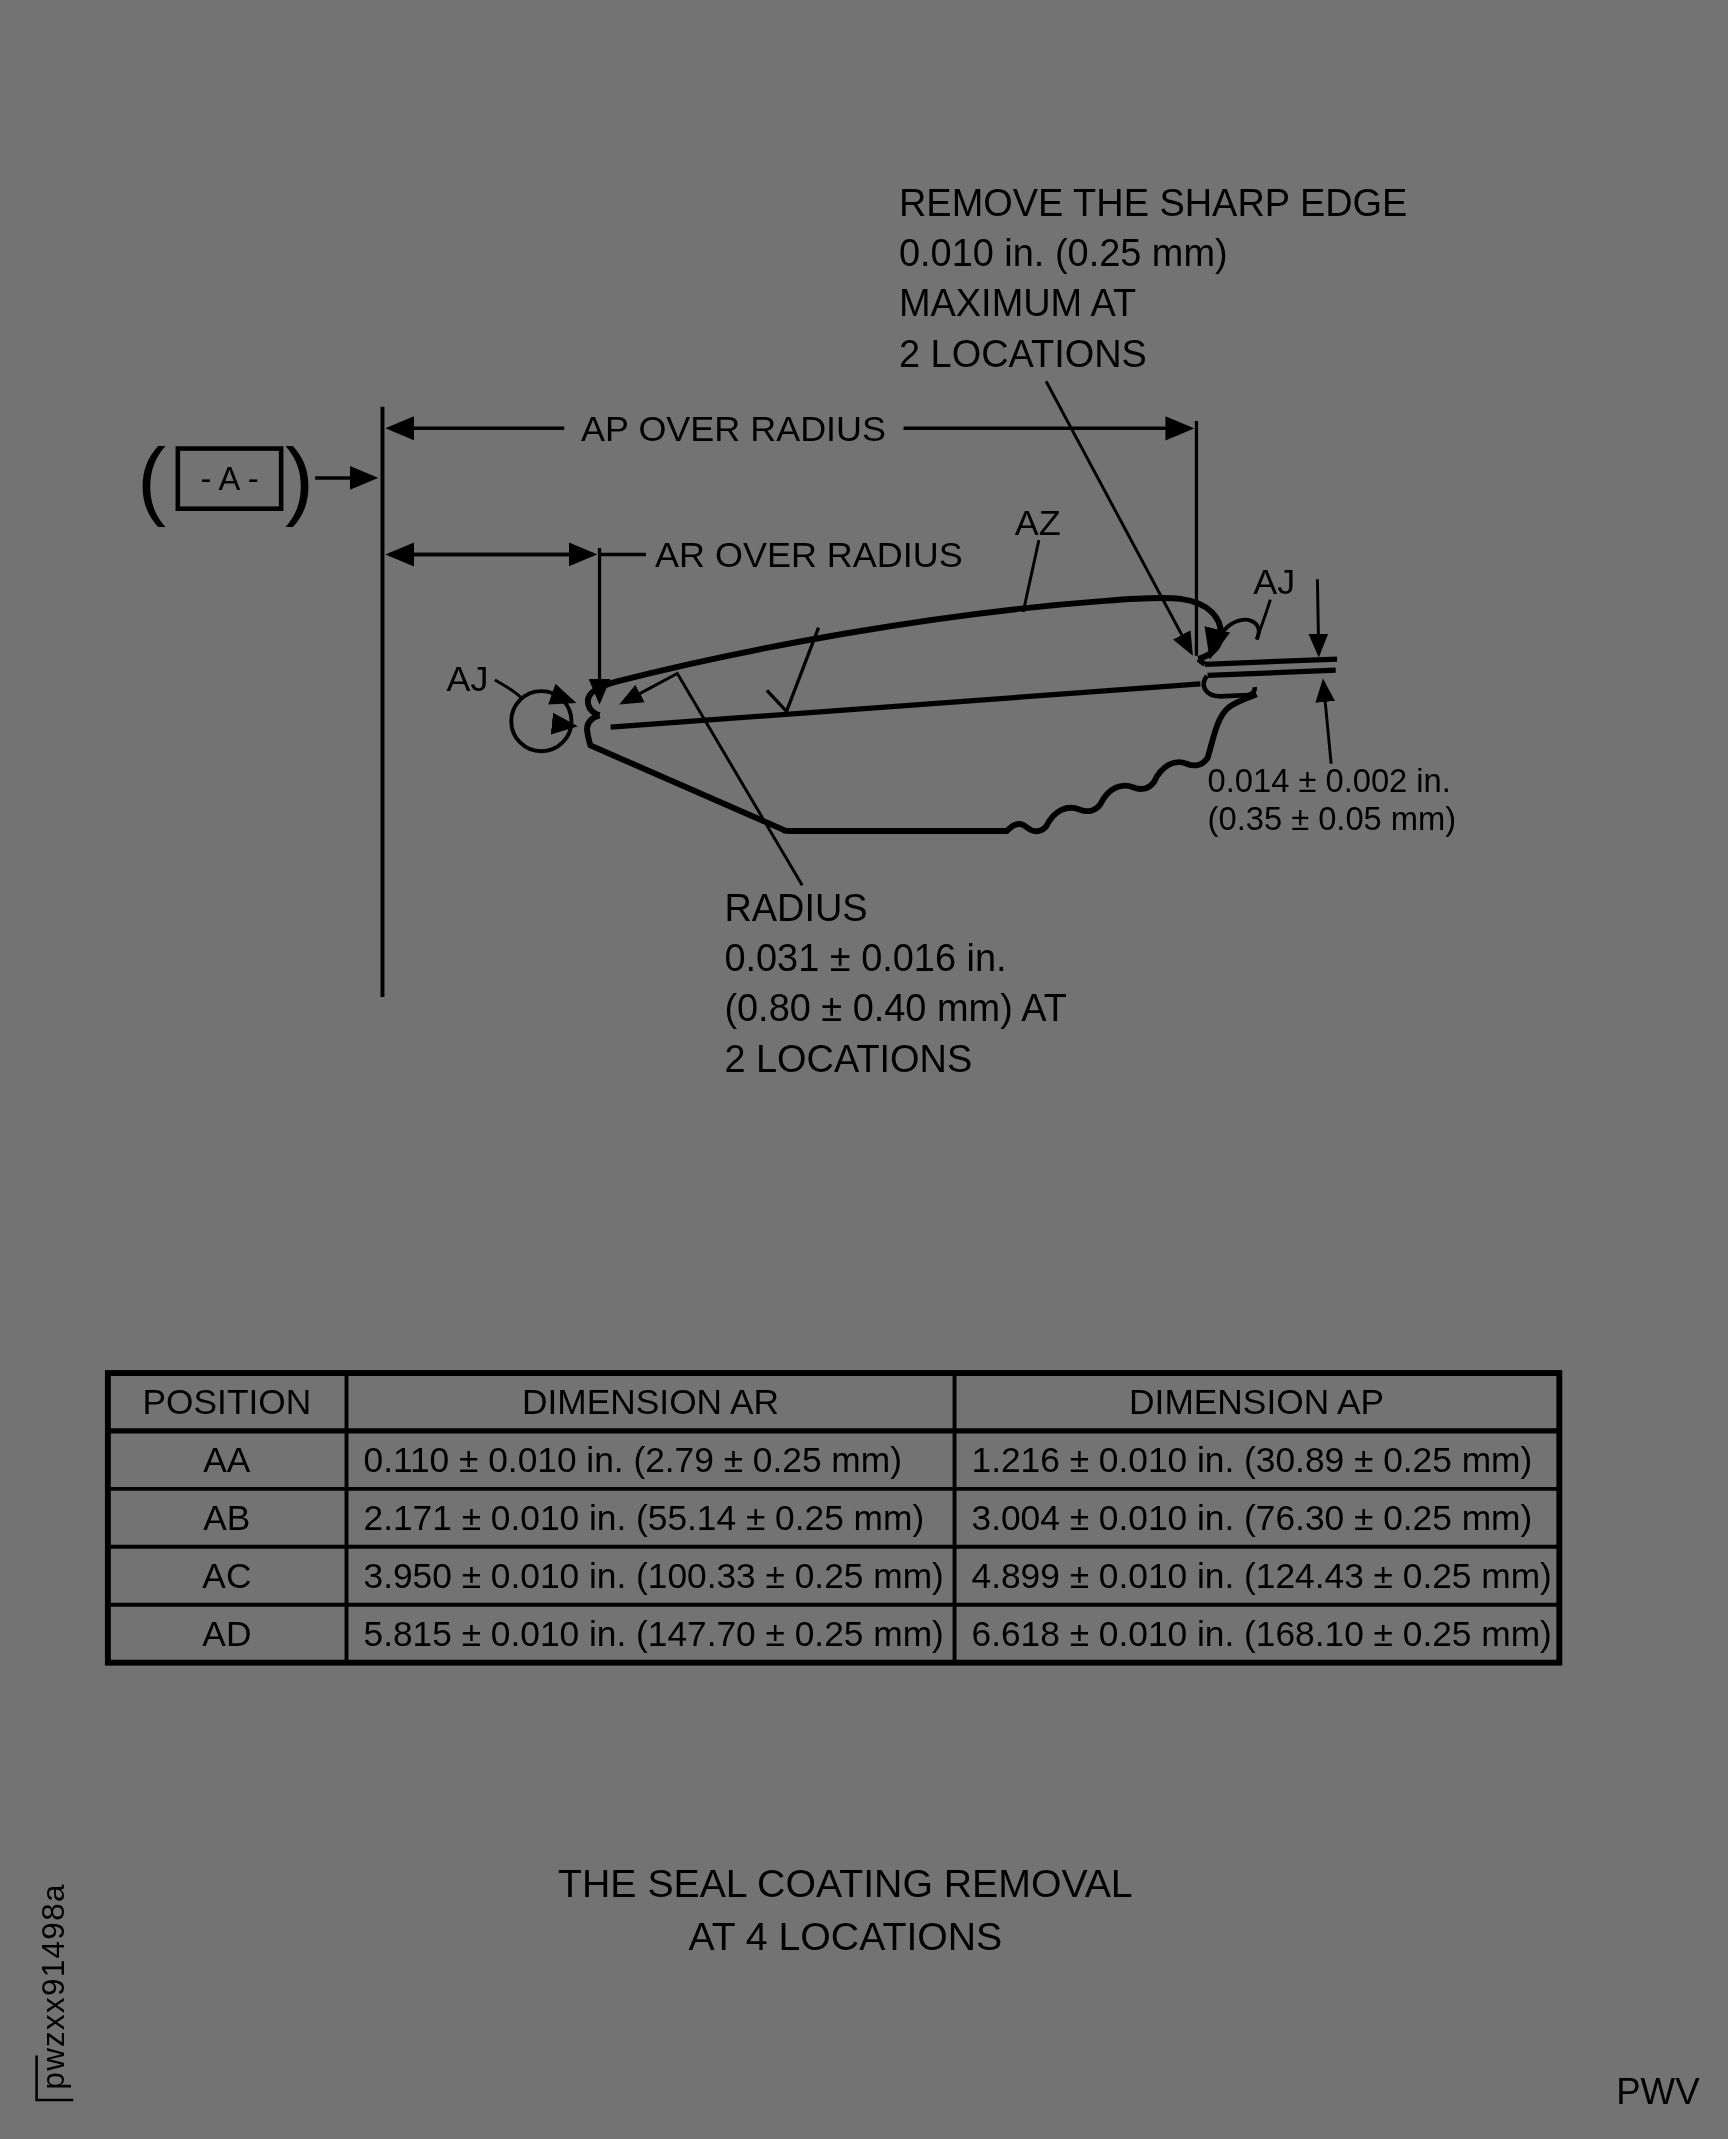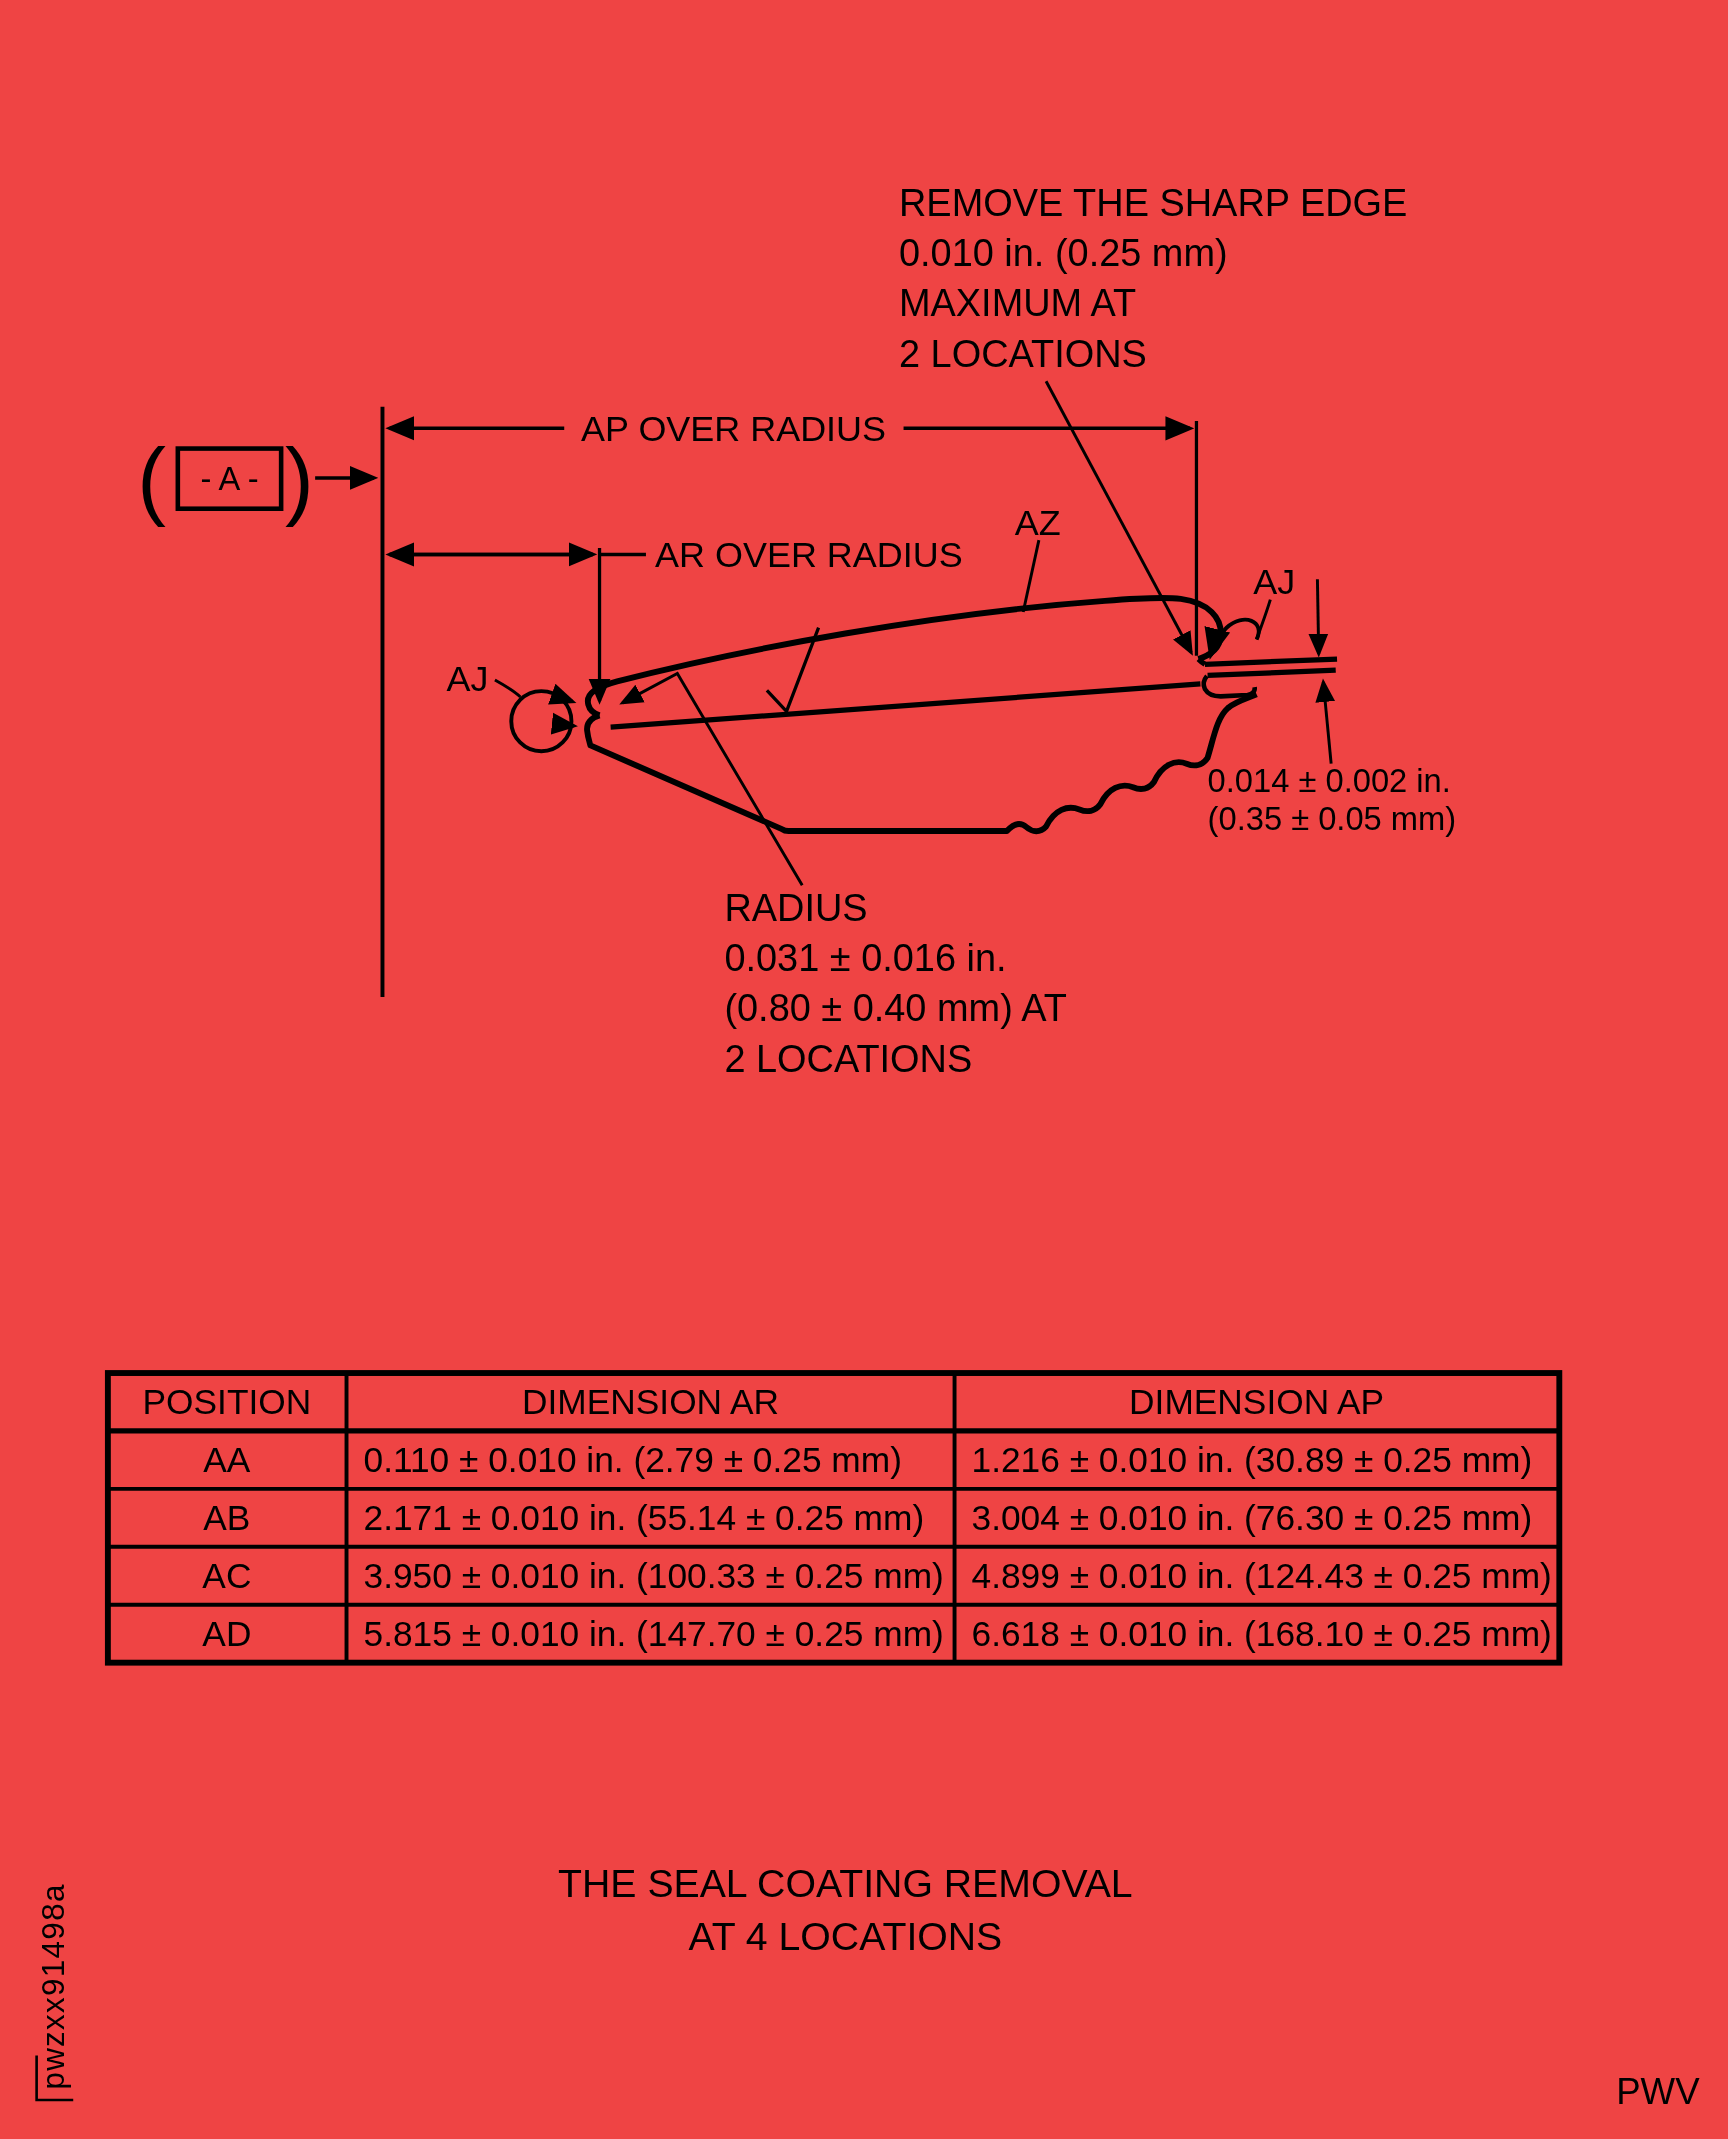--- a/index.html
+++ b/index.html
@@ -1,19 +1,19 @@
 <!DOCTYPE html>
 <html style="font-size:10.5px"><head>
 <meta charset="utf-8">
 <style>
   html,body{margin:0;padding:0;background:#e8e8e8;}
   .page{
     position:relative;
     width:1728px;height:2140px;
-    background:#ef4444;
+    background:#737373;
     font-family:"Liberation Sans", sans-serif;
     overflow:hidden;
   }
   svg{position:absolute;left:0;top:0;}
   svg text{
     font-family:"Liberation Sans", sans-serif;
     fill:#000;
     white-space:pre;
   }
   .ann{font-size:58px;}

